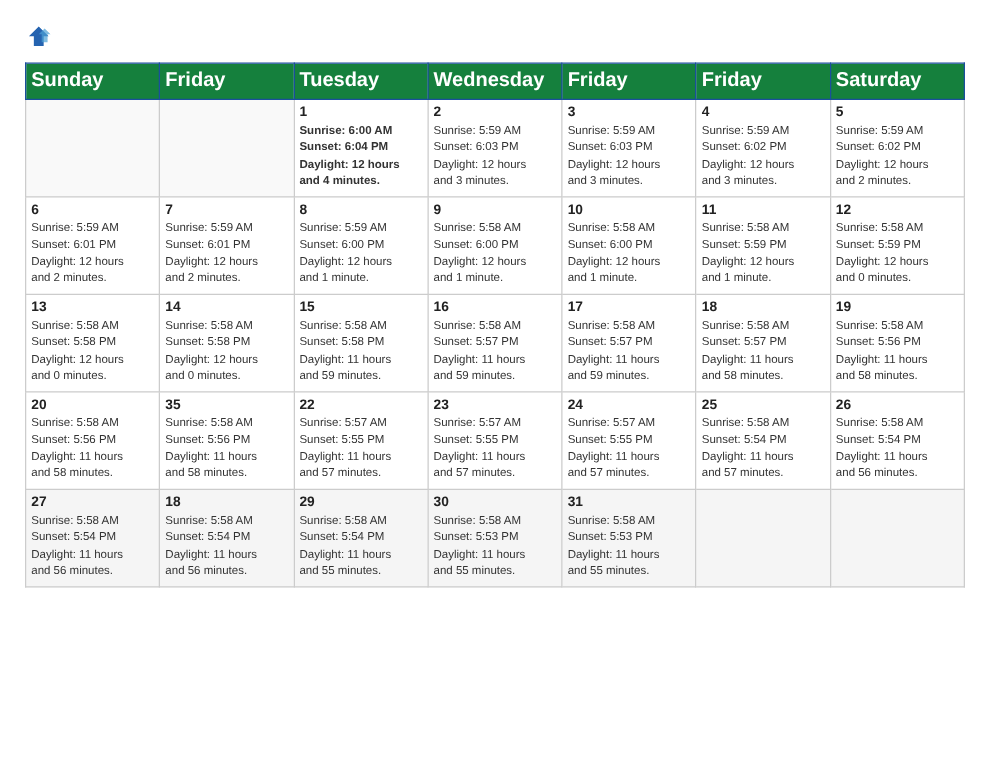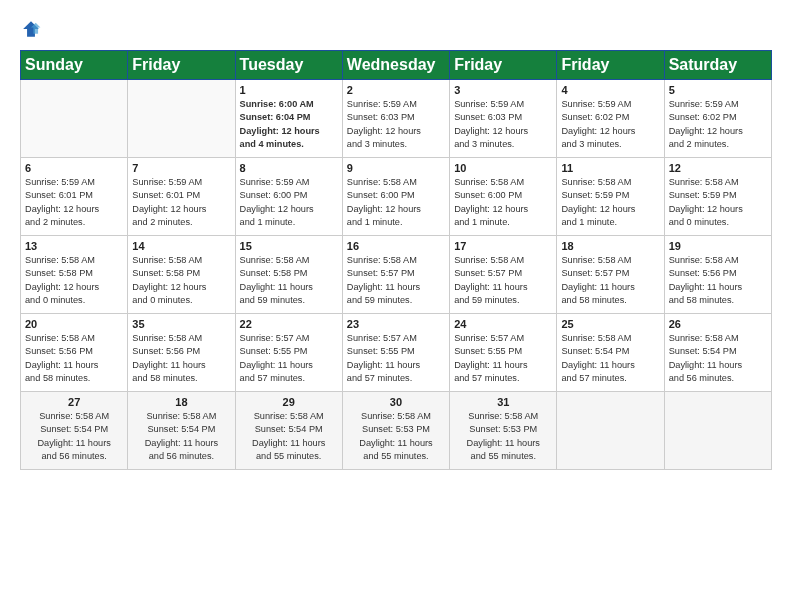--- a/index.html
+++ b/index.html
@@ -78,21 +78,20 @@
       border: 1px solid #ccc;
       vertical-align: top;
       padding: 4px 4px 3px 4px;
       font-size: 9.2px;
       color: #333;
       height: 78px;
       background: #fff;
     }
     tbody tr:last-child td {
       background: #f5f5f5;
-      text-align: center;
     }
     .day-num {
       font-size: 11px;
       font-weight: bold;
       color: #222;
       display: block;
       margin-bottom: 2px;
     }
     .day-info {
       line-height: 1.45;

